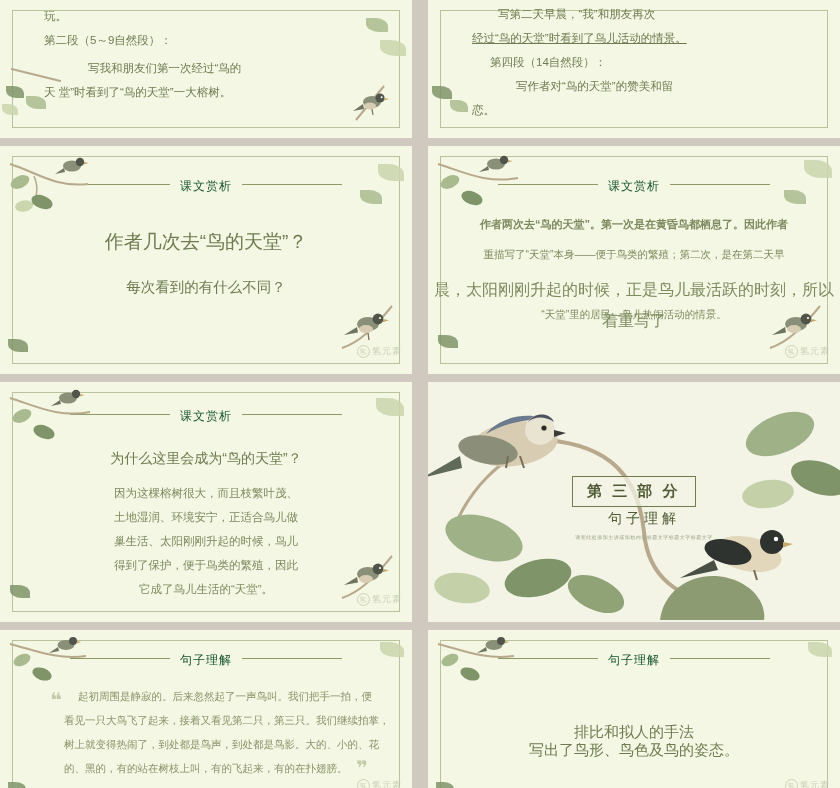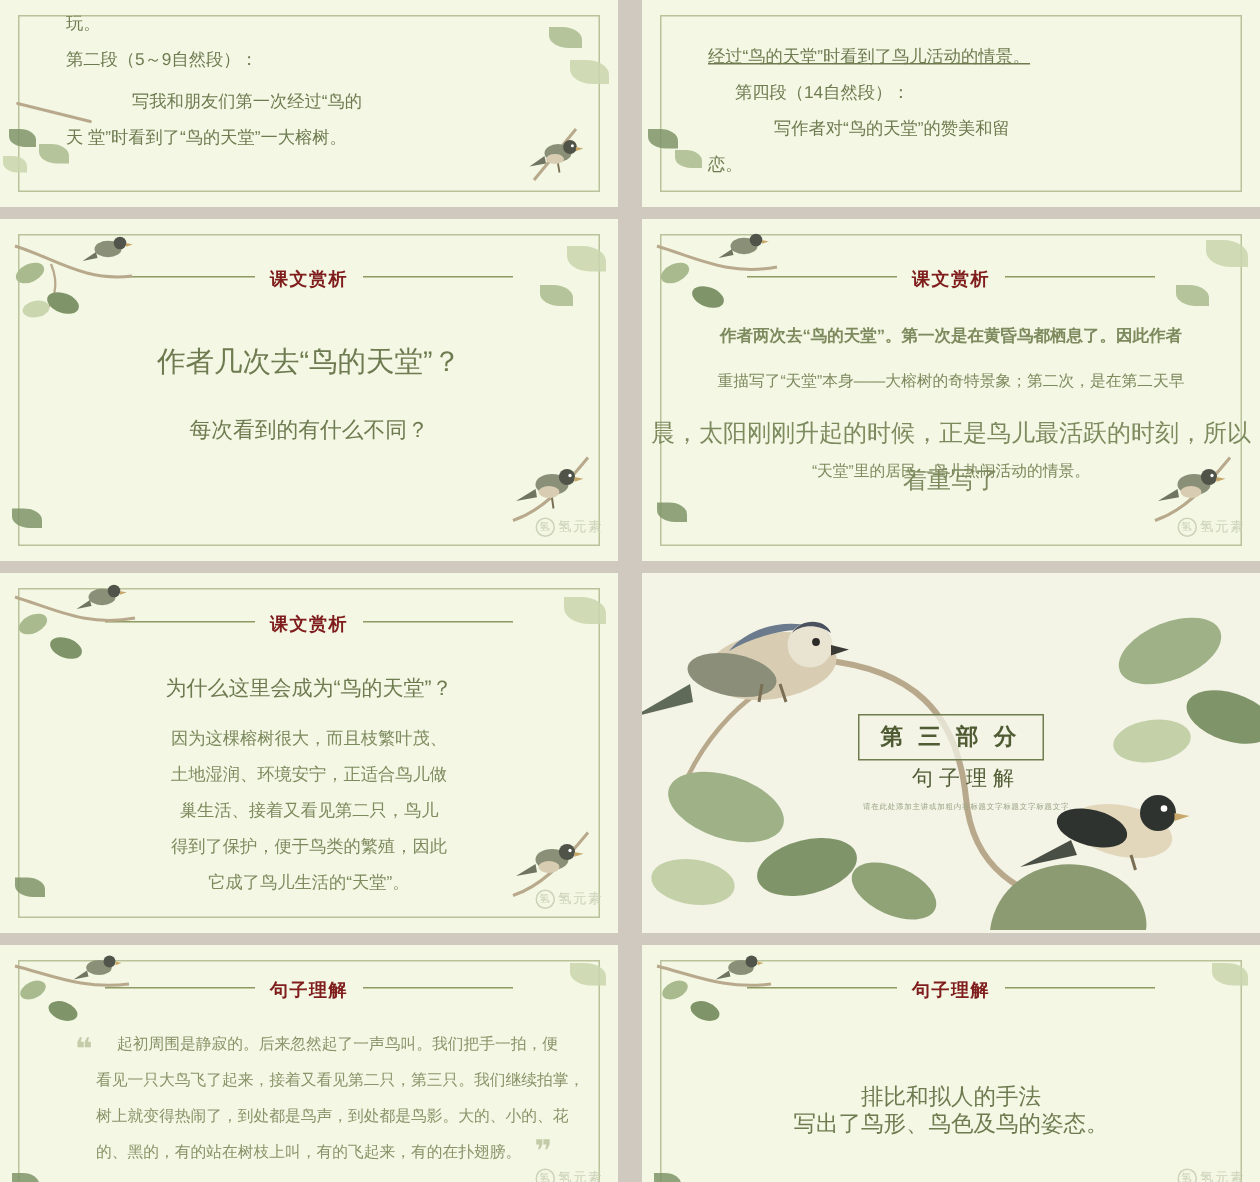--- a/index.html
+++ b/index.html
@@ -28,24 +28,24 @@
   .frame{
     position:absolute;
     left:12px;right:12px;top:10px;bottom:10px;
     border:1px solid #b9c29a;
     pointer-events:none;
   }
   .title{
     position:absolute;
     left:0;right:0;
     text-align:center;
-    color:#7f1d1d;
+    color:#14532d;
     font-size:12px;
     letter-spacing:1px;
-    font-weight:bold;
+    font-weight:normal;
   }
   .title-rule-left,.title-rule-right{
     position:absolute;
     height:1px;background:#8d9a63;top:50%;
   }
   .body-text{
     position:absolute;
     color:#7d8a5e;
     line-height:1.95;
     text-align:center;
@@ -139,20 +139,21 @@
         <ellipse cx="20" cy="26" rx="6" ry="3.4" fill="#d8cdb2"></ellipse>
         <path d="M22 29 l1 6" stroke="#7a6f55" stroke-width="1.2"></path>
       </svg>
     </div>
     <div class="leaf pale" style="right:6px;top:40px;width:26px;height:16px;"></div>
     <div class="leaf" style="right:24px;top:18px;width:22px;height:14px;"></div>
   </div>
 
   <div class="slide s-top">
     <div class="frame"></div>
+    <div class="para" style="left:70px;top:4px;">写第二天早晨，“我”和朋友再次</div>
     <div class="para" style="left:44px;top:28px;text-decoration:underline;">经过“鸟的天堂”时看到了鸟儿活动的情景。</div>
     <div class="para" style="left:62px;top:52px;">第四段（14自然段）：</div>
     <div class="para" style="left:88px;top:76px;">写作者对“鸟的天堂”的赞美和留</div>
     <div class="para" style="left:44px;top:100px;">恋。</div>
     <div class="deco">
       <div class="leaf dark" style="left:4px;top:86px;width:20px;height:13px;"></div>
       <div class="leaf" style="left:22px;top:100px;width:18px;height:12px;"></div>
     </div>
     <div class="deco">
       
@@ -200,21 +201,21 @@
     <div class="leaf dark" style="left:8px;bottom:22px;width:20px;height:13px;"></div>
     <div class="wm"><span class="wm-circ">氢</span><span>氢元素</span></div>
   </div>
 
   <div class="slide">
     <div class="frame"></div>
     <div class="title" style="top:32px;">课文赏析</div>
     <div class="title-rule-left" style="left:70px;width:100px;top:38px;"></div>
     <div class="title-rule-right" style="right:70px;width:100px;top:38px;"></div>
     <div class="body-text" style="left:0;right:0;top:68px;font-size:11px;font-weight:bold;">作者两次去“鸟的天堂”。第一次是在黄昏鸟都栖息了。因此作者</div>
-    <div class="body-text" style="left:0;right:0;top:98px;font-size:10.5px;">重描写了“天堂”本身——大榕树的奇特景象；第二次，是在第二天早</div>
+    <div class="body-text" style="left:0;right:0;top:98px;font-size:10.5px;">重描写了“天堂”本身——便于鸟类的繁殖；第二次，是在第二天早</div>
     <div class="body-text" style="left:0;right:0;top:128px;font-size:16px;">晨，太阳刚刚升起的时候，正是鸟儿最活跃的时刻，所以着重写了</div>
     <div class="body-text" style="left:0;right:0;top:158px;font-size:10.5px;">“天堂”里的居民—鸟儿热闹活动的情景。</div>
     <div class="deco">
       <svg width="90" height="70" style="position:absolute;left:6px;top:6px;">
         <path d="M4 12 C30 20 52 32 84 26" stroke="#b9a98c" stroke-width="2" fill="none"></path>
         <ellipse cx="16" cy="30" rx="10" ry="6" fill="#a9bb8e" transform="rotate(-25 16 30)"></ellipse>
         <ellipse cx="38" cy="46" rx="11" ry="6.5" fill="#7f9468" transform="rotate(20 38 46)"></ellipse>
       </svg>
       <svg width="40" height="32" style="position:absolute;left:50px;top:2px;">
         <ellipse cx="18" cy="16" rx="9" ry="5.5" fill="#8a8f77"></ellipse>
@@ -241,21 +242,21 @@
   </div>
 
   <div class="slide">
     <div class="frame"></div>
     <div class="title" style="top:26px;">课文赏析</div>
     <div class="title-rule-left" style="left:70px;width:100px;top:32px;"></div>
     <div class="title-rule-right" style="right:70px;width:100px;top:32px;"></div>
     <div class="big-text" style="left:0;right:0;top:62px;font-size:14px;">为什么这里会成为“鸟的天堂”？</div>
     <div class="body-text" style="left:0;right:0;top:100px;font-size:11.5px;">因为这棵榕树很大，而且枝繁叶茂、</div>
     <div class="body-text" style="left:0;right:0;top:124px;font-size:11.5px;">土地湿润、环境安宁，正适合鸟儿做</div>
-    <div class="body-text" style="left:0;right:0;top:148px;font-size:11.5px;">巢生活、接着又看见第二只，鸟儿</div>
+    <div class="body-text" style="left:0;right:0;top:148px;font-size:11.5px;">巢生活、太阳刚刚升起的时候，鸟儿</div>
     <div class="body-text" style="left:0;right:0;top:172px;font-size:11.5px;">得到了保护，便于鸟类的繁殖，因此</div>
     <div class="body-text" style="left:0;right:0;top:196px;font-size:11.5px;">它成了鸟儿生活的“天堂”。</div>
     <div class="deco">
       <svg width="90" height="66" style="position:absolute;left:6px;top:6px;">
         <path d="M4 10 C30 18 52 30 84 24" stroke="#b9a98c" stroke-width="2" fill="none"></path>
         <ellipse cx="16" cy="28" rx="10" ry="6" fill="#a9bb8e" transform="rotate(-25 16 28)"></ellipse>
         <ellipse cx="38" cy="44" rx="11" ry="6.5" fill="#7f9468" transform="rotate(20 38 44)"></ellipse>
       </svg>
       <svg width="40" height="32" style="position:absolute;left:50px;top:0;">
         <ellipse cx="18" cy="16" rx="9" ry="5.5" fill="#8a8f77"></ellipse>

